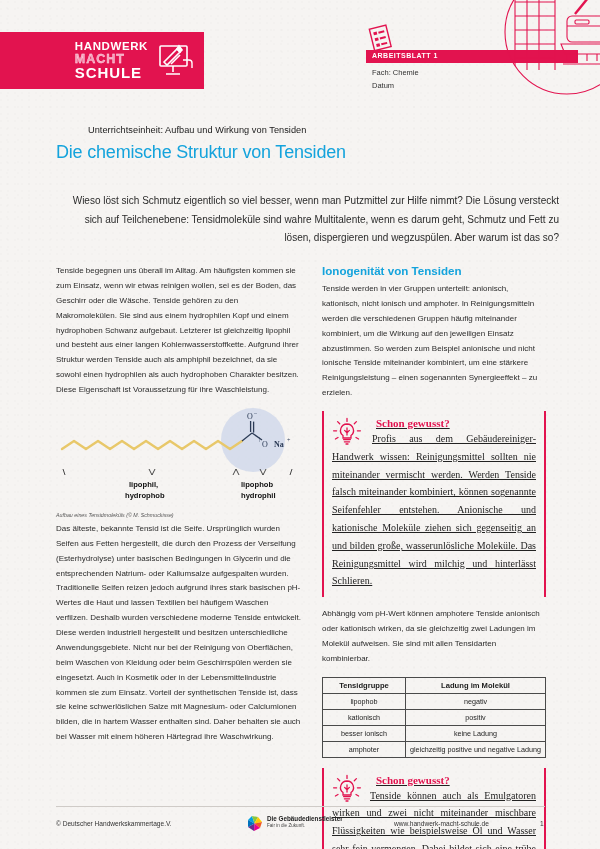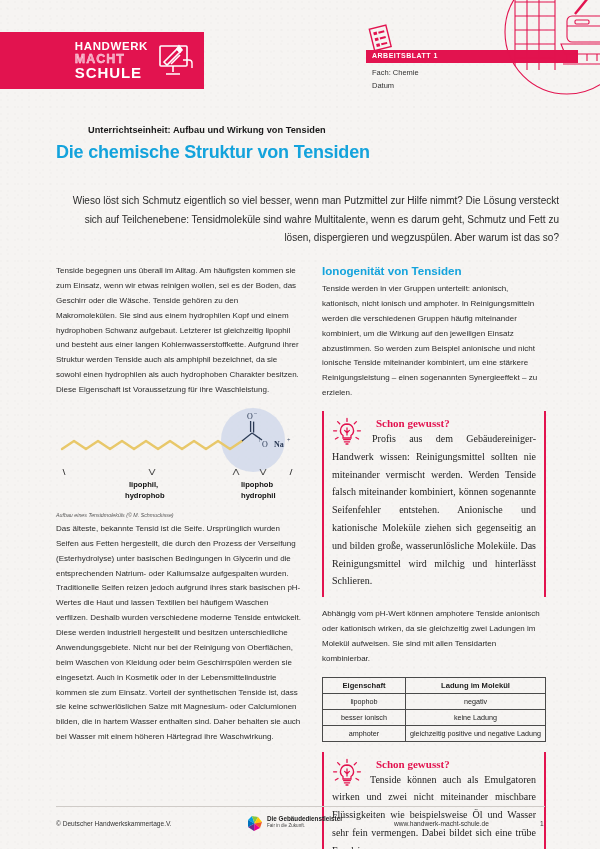--- a/index.html
+++ b/index.html
@@ -52,25 +52,25 @@
     position:absolute;left:372px;top:51.5px;
     color:#fff;font-size:7px;font-weight:bold;letter-spacing:0.5px;
   }
   .badge-icon{position:absolute;left:364px;top:24px;width:32px;height:30px;}
   .meta{position:absolute;left:372px;top:66px;font-size:7.5px;color:#333;line-height:1.75;}
   .hero-ill{position:absolute;left:497px;top:-38px;width:140px;height:140px;}
 
   
   .kicker{
     position:absolute;left:56px;top:125px;width:480px;
-    font-size:9.2px;font-weight:bold;color:#1a1a1a;letter-spacing:0.05px;padding-left:32px;
+    font-size:9.2px;font-weight:normal;color:#1a1a1a;letter-spacing:0.05px;padding-left:32px;
   }
   .maintitle{
     position:absolute;left:56px;top:142px;width:500px;
-    font-size:18px;font-weight:bold;color:#14a3dc;letter-spacing:-0.2px;
+    font-size:18px;font-weight:normal;color:#14a3dc;letter-spacing:-0.2px;
   }
   .lead{
     position:absolute;left:70px;top:192px;width:489px;
     font-size:10px;line-height:1.85;color:#2b2b2b;text-align:right;
   }
 
   
   .col-left{position:absolute;left:56px;top:264px;width:245px;}
   .col-right{position:absolute;left:322px;top:264px;width:224px;}
 
@@ -82,21 +82,21 @@
     font-size:11.6px;font-weight:bold;color:#14a3dc;margin:0 0 5px 0;
   }
 
   
   .figure{position:relative;margin:8px 0 4px 0;width:245px;}
   .figcap{font-size:5.3px;font-style:italic;color:#555;margin-top:1px;}
 
   
   .fact{
     position:relative;border-left:2.2px solid #e2134f;border-right:2.2px solid #e2134f;
-    padding:6px 8px 7px 8px;margin:10px 0 10px 0;box-sizing:border-box;
+    padding:6px 8px 7px 8px;margin:10px 0 10px 0;box-sizing:border-box;text-decoration:underline;
   }
   .fact-title{
     font-size:11px;font-weight:bold;color:#e2134f;
     font-family:"Liberation Serif", serif;
     margin:0 0 1px 44px;
   }
   .bulb{position:absolute;left:6px;top:4px;width:34px;height:34px;}
   .fact-text{
     font-size:10px;line-height:1.78;color:#1d1d1d;
     font-family:"Liberation Serif", serif;
@@ -265,28 +265,32 @@
       </svg>
       <div class="fact-title">Schon gewusst?</div>
       <p class="fact-text">Profis aus dem Gebäudereiniger-Handwerk wissen: Reinigungsmittel sollten nie miteinander vermischt werden. Werden Tenside falsch miteinander kombiniert, können sogenannte Seifenfehler entstehen. Anionische und kationische Moleküle ziehen sich gegenseitig an und bilden große, wasserunlösliche Moleküle. Das Reinigungsmittel wird milchig und hinterlässt Schlieren.</p>
     </div>
 
     <p class="body-text">Abhängig vom pH-Wert können amphotere Tenside anionisch oder kationisch wirken, da sie gleichzeitig zwei Ladungen im Molekül aufweisen. Sie sind mit allen Tensidarten kombinierbar.</p>
 
     <table class="tg">
       <thead>
         <tr>
-          <th class="c1">Eigenschaft</th>
+          <th class="c1">Tensidgruppe</th>
           <th>Ladung im Molekül</th>
         </tr>
       </thead>
       <tbody>
         <tr>
           <td class="c1">lipophob</td>
           <td>negativ</td>
+        </tr>
+        <tr>
+          <td class="c1">kationisch</td>
+          <td>positiv</td>
         </tr>
         <tr>
           <td class="c1">besser ionisch</td>
           <td>keine Ladung</td>
         </tr>
         <tr>
           <td class="c1">amphoter</td>
           <td>gleichzeitig positive und negative Ladung</td>
         </tr>
       </tbody>

